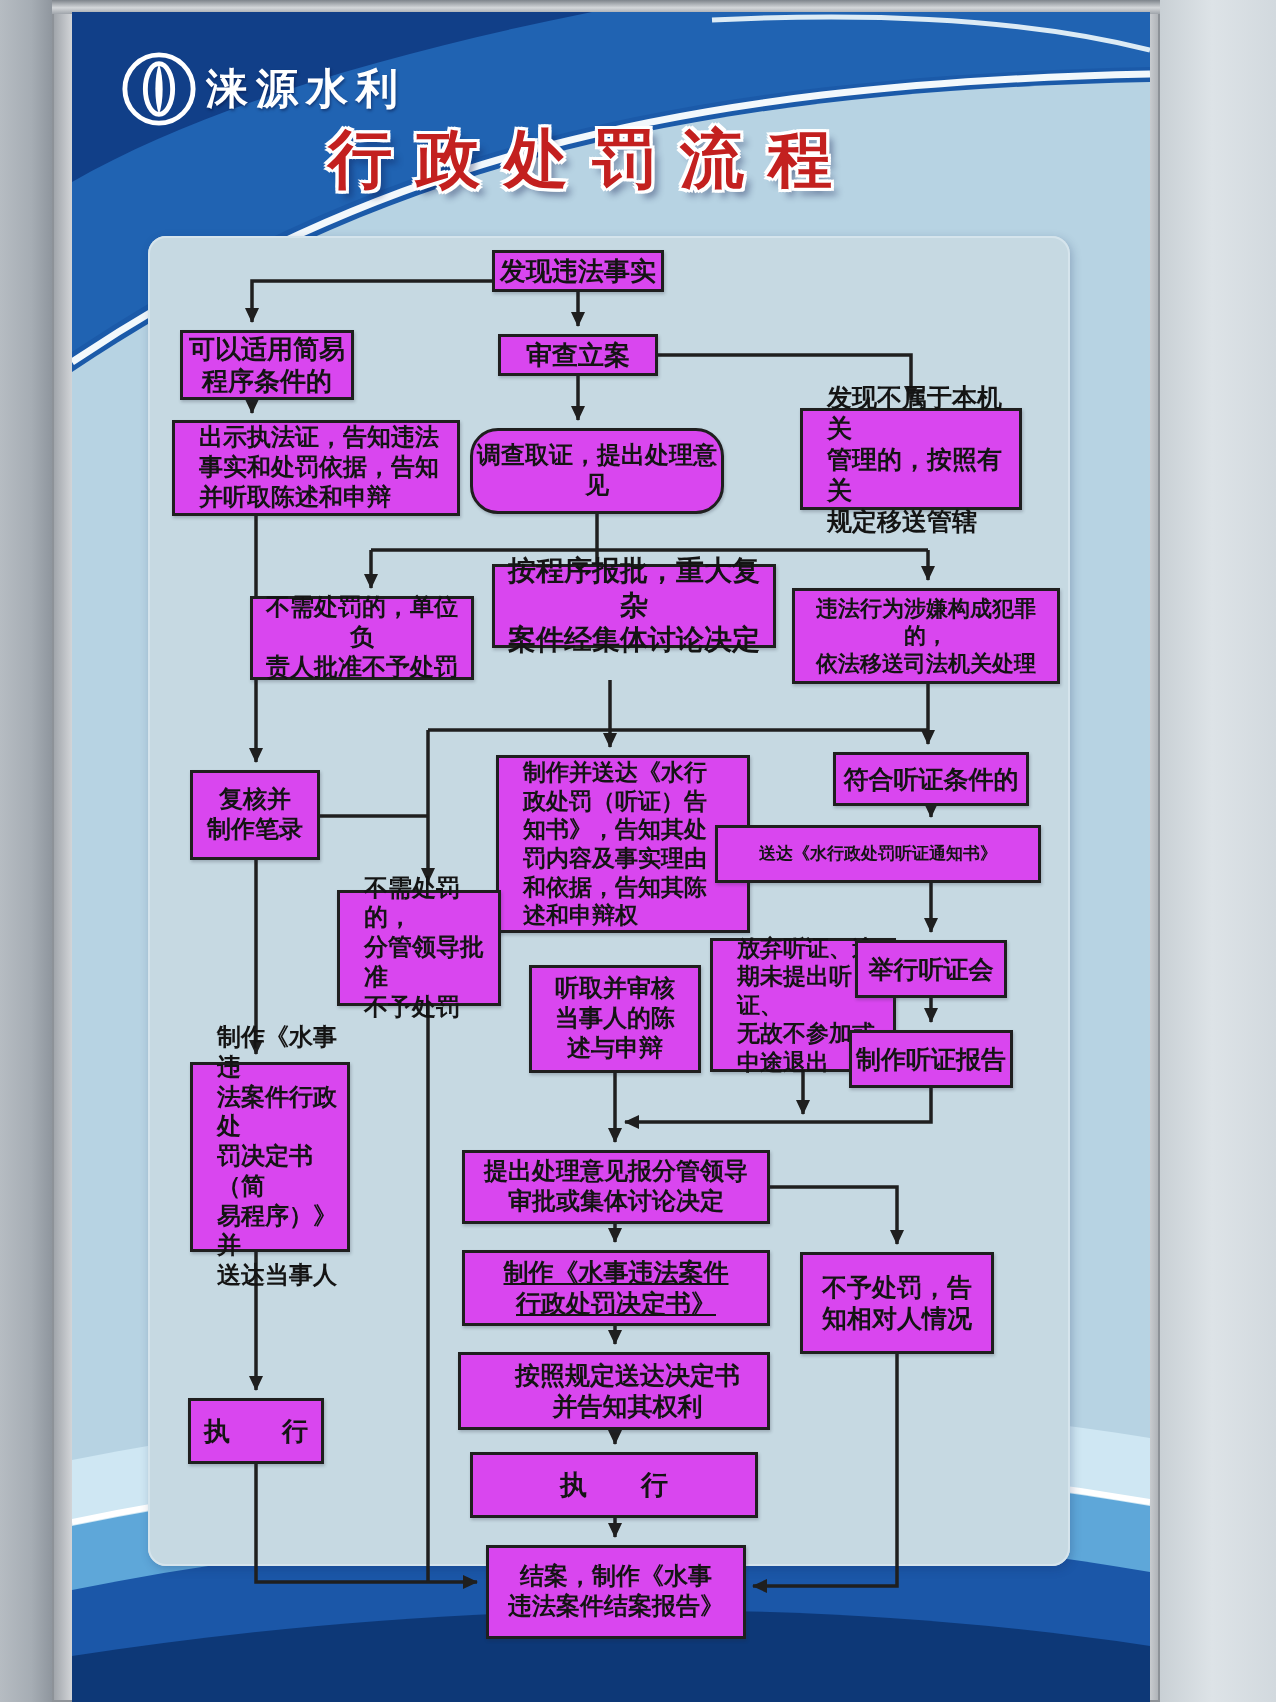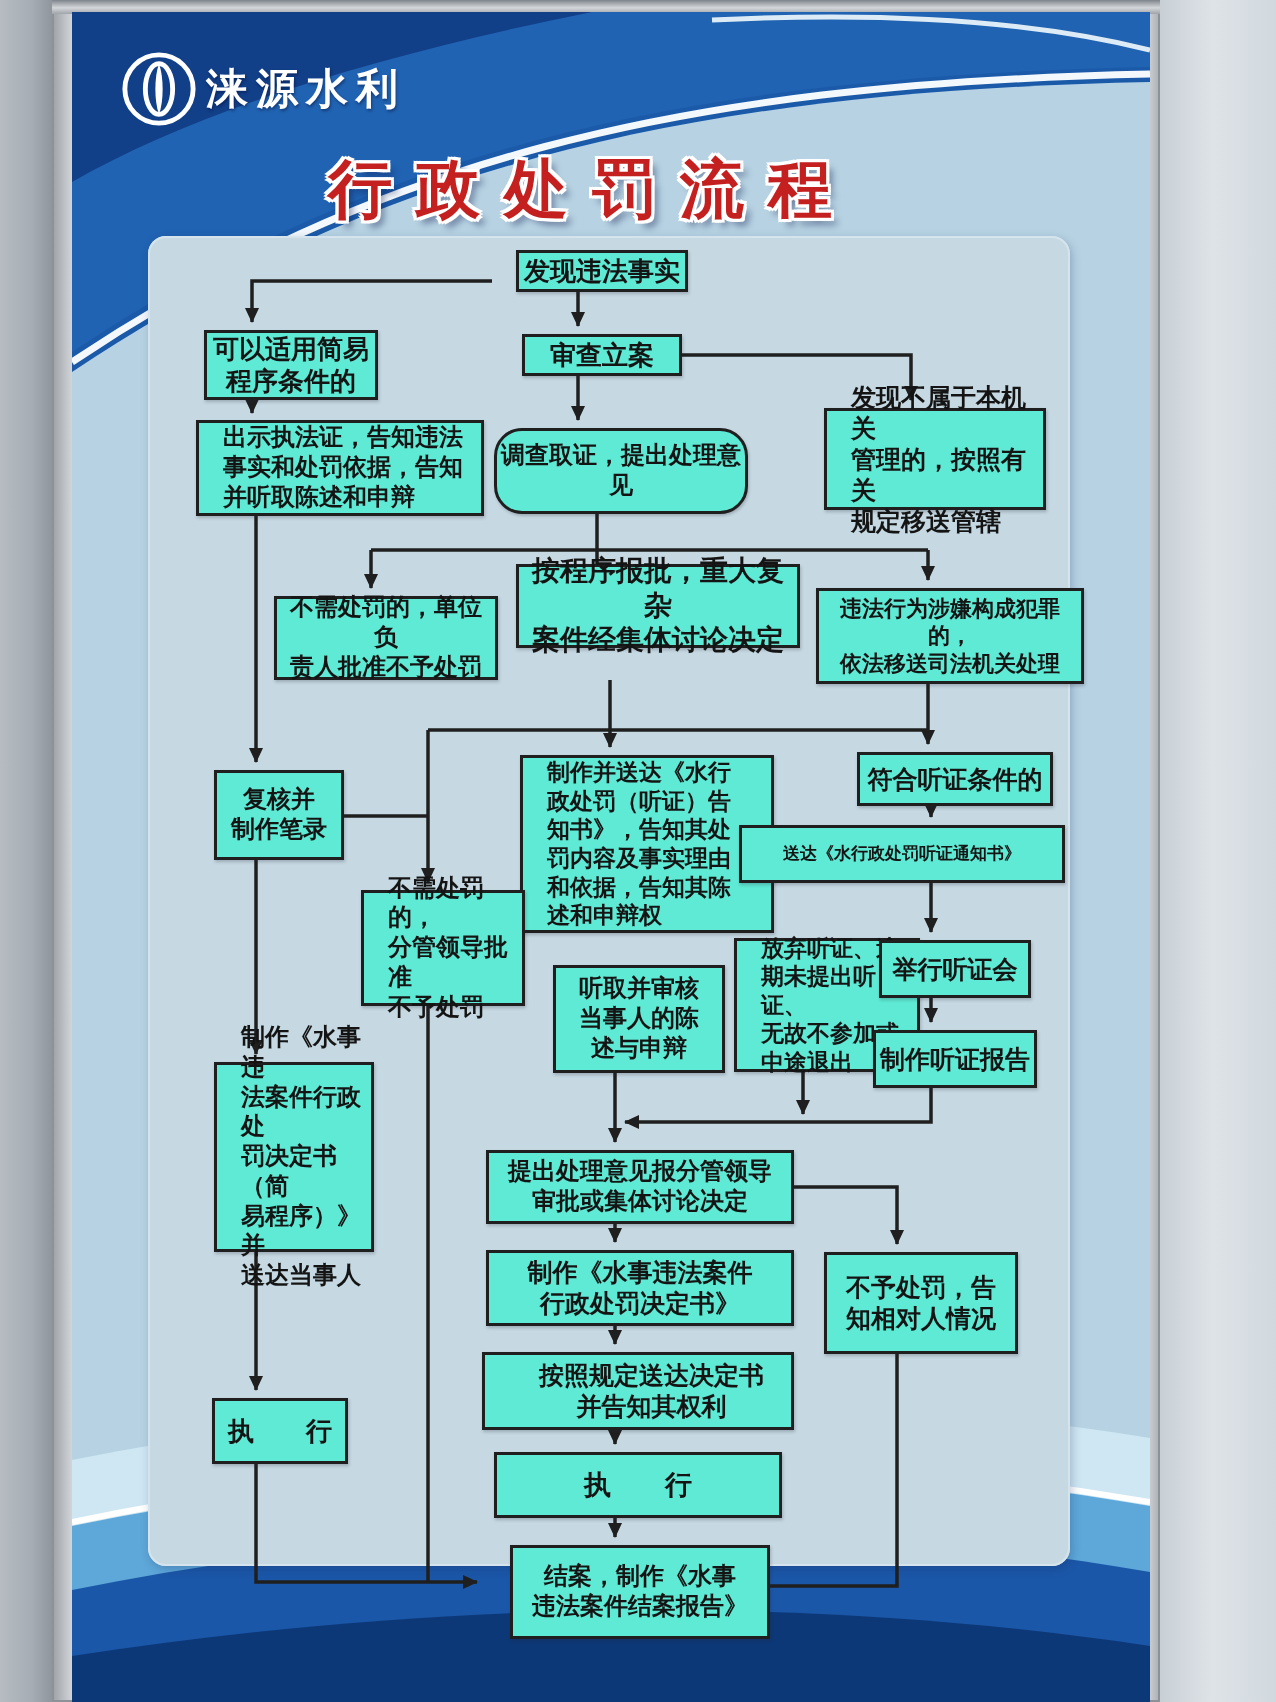--- a/index.html
+++ b/index.html
@@ -15,31 +15,31 @@
     box-shadow:inset 0 0 0 2px #8d9298;}
   .frame:before{content:"";position:absolute;left:0;top:0;width:100%;height:14px;
     background:linear-gradient(180deg,#7e848b 0%,#d4d7da 55%,#9fa4aa 100%);}
   
   .poster{position:absolute;left:72px;top:12px;width:1078px;height:1690px;background:#1b5aa9;overflow:hidden;
     box-shadow:inset 0 0 14px rgba(0,0,30,.35);}
   .decor{position:absolute;left:0;top:0;}
   
   .logo-wrap{position:absolute;left:48px;top:38px;display:flex;align-items:center;gap:8px;}
   .logo-text{color:#fff;font-size:42px;font-weight:700;letter-spacing:8px;text-shadow:1px 2px 3px rgba(0,0,40,.4);}
-  .poster-title{position:absolute;left:50px;top:134px;width:940px;text-align:center;
+  .poster-title{position:absolute;left:50px;top:104px;width:940px;text-align:center;
     font-size:64px;font-weight:900;color:#c3201f;letter-spacing:24px;white-space:nowrap;
     text-shadow:-3px -3px 0 #fff,3px -3px 0 #fff,-3px 3px 0 #fff,3px 3px 0 #fff,0 -3px 0 #fff,0 3px 0 #fff,-3px 0 0 #fff,3px 0 0 #fff,6px 7px 7px rgba(10,20,70,.45);}
   
   .panel{position:absolute;left:148px;top:236px;width:922px;height:1330px;border-radius:18px;
     background:#c6d9e2;box-shadow:inset 0 0 0 2px #d5e4ec, 2px 3px 10px rgba(20,40,90,.25);}
   #edges{position:absolute;left:0;top:0;pointer-events:none;}
   .node{position:absolute;display:flex;align-items:center;justify-content:center;text-align:center;
-    background:#5eead4;border:3px solid #1f1f1f;color:#141414;font-weight:700;
+    background:#d946ef;border:3px solid #1f1f1f;color:#141414;font-weight:700;
     line-height:1.24;white-space:pre-line;box-sizing:border-box;padding:3px 4px;
-    box-shadow:1px 2px 3px rgba(30,40,60,.25);margin-left:24px;}
+    box-shadow:1px 2px 3px rgba(30,40,60,.25);}
   .node.left{justify-content:flex-start;text-align:left;padding-left:24px;}
 </style>
 </head>
 <body>
 
 <div id="canvas">
   <div class="wall-left"></div>
   <div class="wall-right"></div>
   <div class="frame"></div>
 
@@ -149,21 +149,21 @@
 当事人的陈
 述与申辩</div>
       <div class="node left" style="left: 710px; top: 938px; width: 186px; height: 134px; font-size: 23px;">放弃听证、逾
 期未提出听证、
 无故不参加或
 中途退出</div>
       <div class="node" style="left: 855px; top: 940px; width: 152px; height: 58px; font-size: 25px;">举行听证会</div>
       <div class="node" style="left: 849px; top: 1030px; width: 164px; height: 58px; font-size: 25px;">制作听证报告</div>
       <div class="node" style="left: 462px; top: 1150px; width: 308px; height: 74px; font-size: 24px;">提出处理意见报分管领导
 审批或集体讨论决定</div>
-      <div class="node" style="left: 462px; top: 1250px; width: 308px; height: 76px; font-size: 25px;">制作《水事违法案件
+      <div class="node" style="left: 462px; top: 1250px; width: 308px; height: 76px; font-size: 25px; text-decoration: underline;">制作《水事违法案件
 行政处罚决定书》</div>
       <div class="node" style="left: 800px; top: 1252px; width: 194px; height: 102px; font-size: 25px;">不予处罚，告
 知相对人情况</div>
       <div class="node" style="left: 458px; top: 1352px; width: 312px; height: 78px; font-size: 25px; padding-left: 31px;">按照规定送达决定书
 并告知其权利</div>
       <div class="node" style="left: 470px; top: 1452px; width: 288px; height: 66px; font-size: 27px;">执　　行</div>
       <div class="node" style="left: 188px; top: 1398px; width: 136px; height: 66px; font-size: 26px;">执　　行</div>
       <div class="node left" style="left: 190px; top: 1062px; width: 160px; height: 190px; font-size: 24px;">制作《水事违
 法案件行政处
 罚决定书（简

